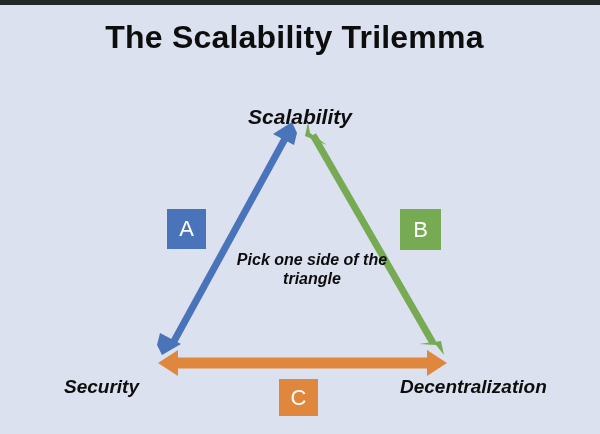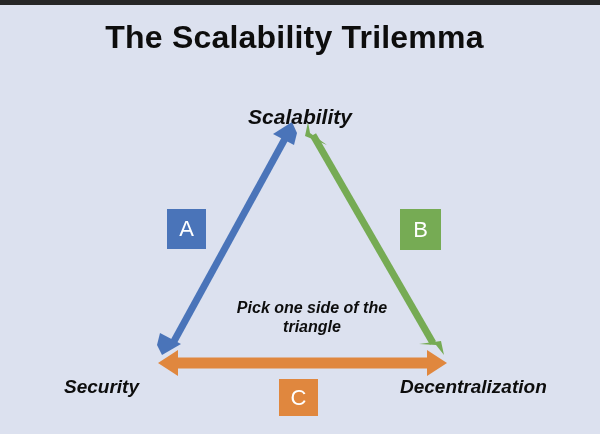--- a/index.html
+++ b/index.html
@@ -71,21 +71,20 @@
   }
   #center-note {
     left: 232px;
     top: 246px;
     width: 160px;
     text-align: center;
     font-size: 16px;
     font-weight: bold;
     font-style: italic;
     white-space: normal;
-    margin-top: 48px;
   }
   .edge-badge {
     position: absolute;
     display: flex;
     align-items: center;
     justify-content: center;
     color: #ffffff;
     font-size: 22px;
     font-weight: normal;
   }

